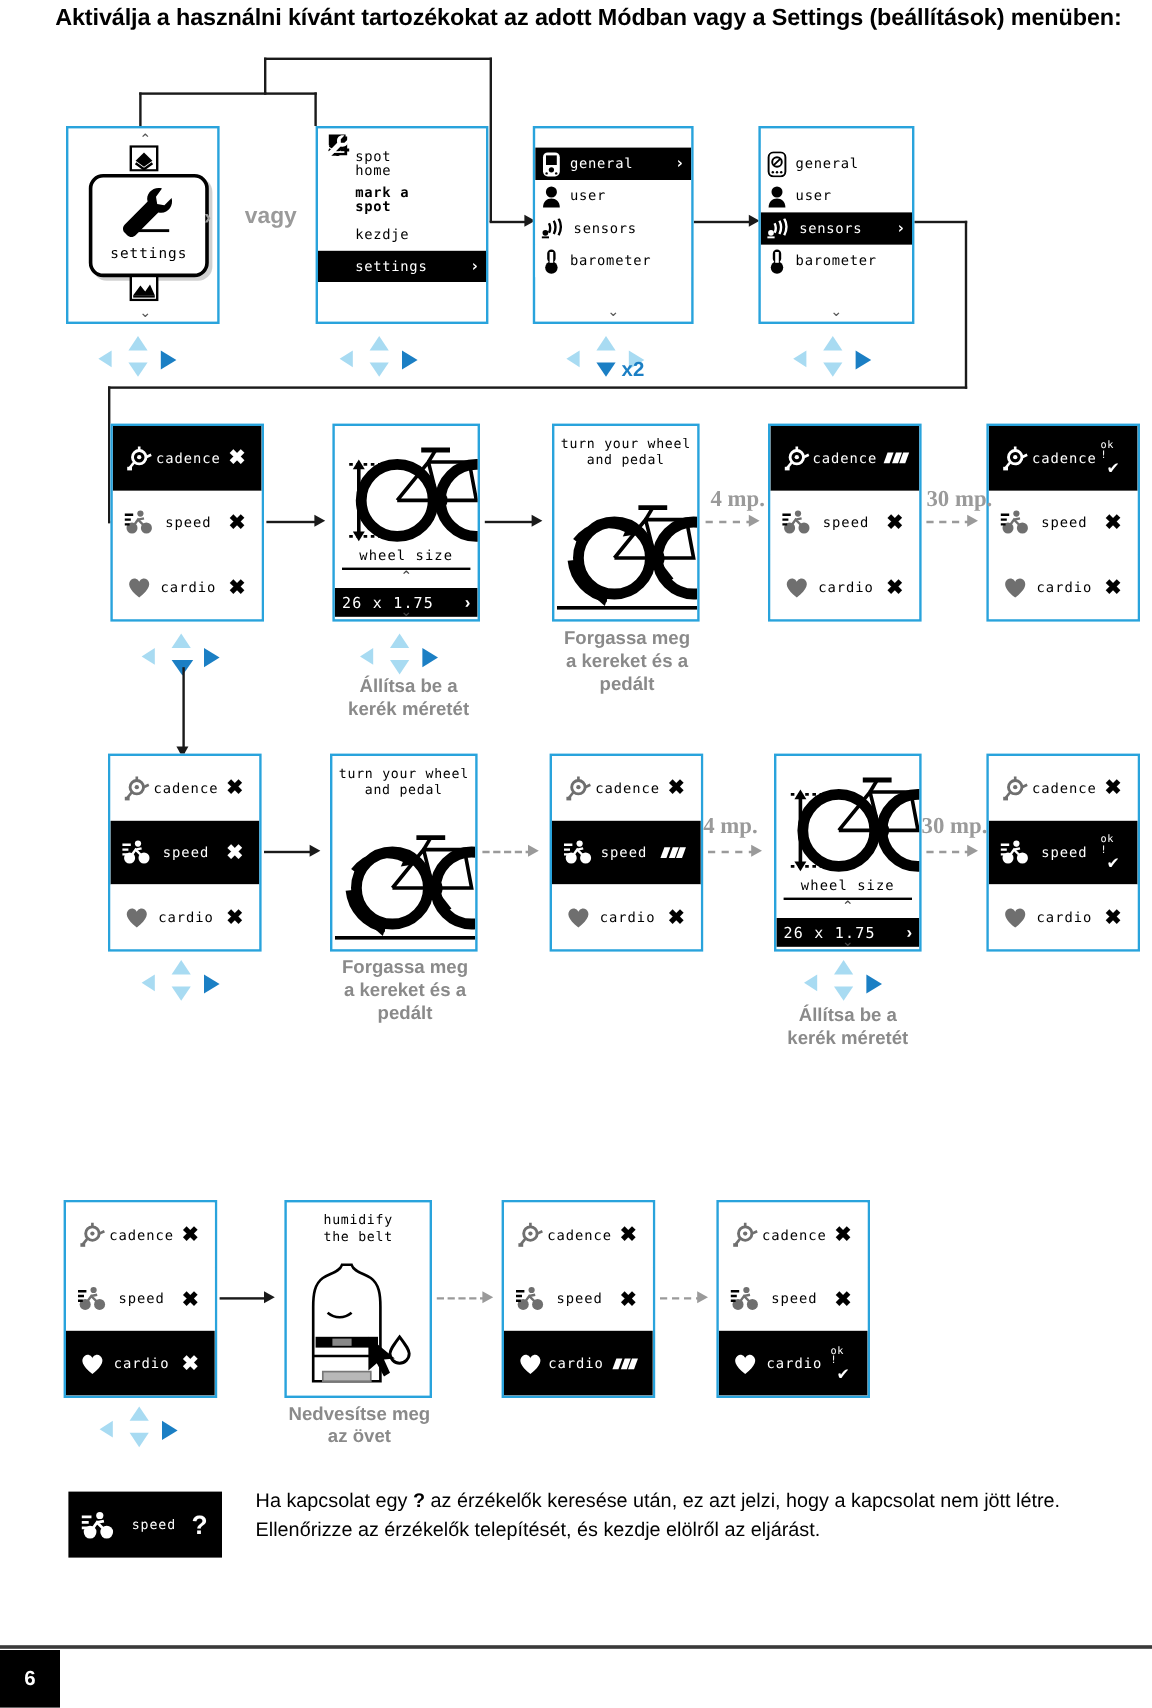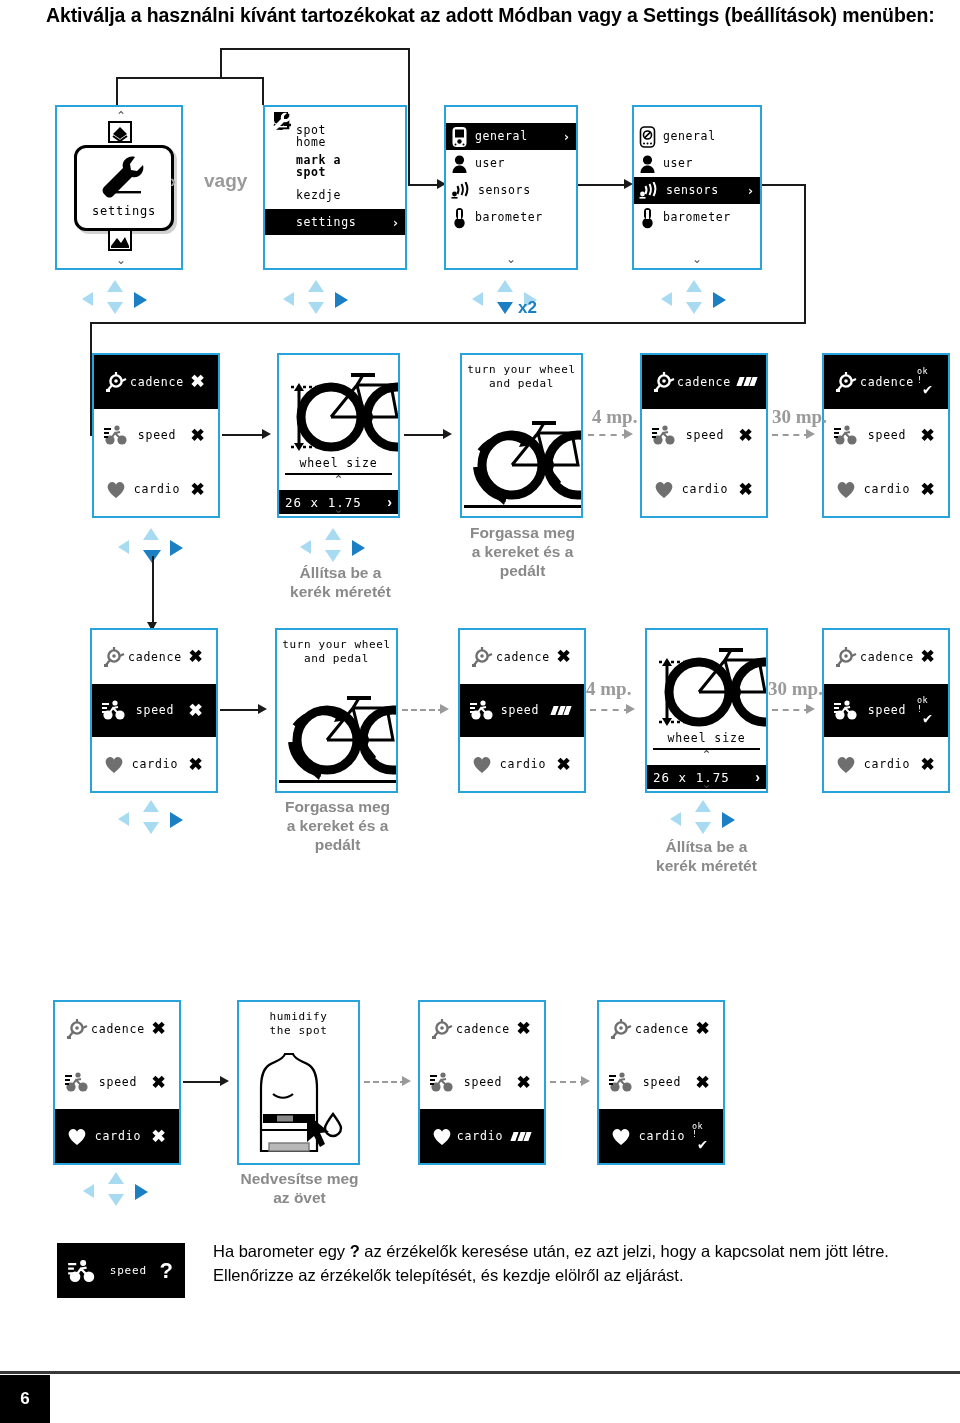--- a/index.html
+++ b/index.html
@@ -818,21 +818,21 @@
       </span>
       <span class="lbl">cardio</span>
       <span class="st">
           <span class="xmark">✖</span>
         </span>
     </div>
   </div>
 
   <div class="screen" style="left:237px;top:1000px;width:123px;height:165px;">
     <div class="abs mono" style="left:0;top:8px;width:119px;text-align:center;font-size:11px;letter-spacing:.6px;line-height:1.25;white-space:pre-line;">humidify
-the spot</div>
+the belt</div>
     <div class="abs" style="left:8px;top:46px;width:104px;height:112px;">
       <svg width="104" height="112" viewBox="0 0 104 112">
         <g stroke="#000" fill="none" stroke-width="2.2">
           <path d="M38 6 c-2 6 -10 7 -16 11 c-7 5 -8 14 -8 24 v62 h56 v-62 c0 -10 -1 -19 -8 -24 c-6 -4 -14 -5 -16 -11 z"></path>
           <path d="M26 46 c6 5 14 5 20 0"></path>
           <path d="M14 82 h56"></path>
         </g>
         <rect x="16" y="66" width="52" height="9" fill="#000"></rect>
         <rect x="30" y="67.5" width="16" height="6" fill="#888"></rect>
         <rect x="22" y="95" width="40" height="8" fill="#b8b8b8" stroke="#777" stroke-width="1.4"></rect>
@@ -960,19 +960,19 @@
           <circle cx="14" cy="4" r="2.6" fill="#fff"></circle>
           <path d="M7 16 L12 9 L19 16 M12 9 L17 8" stroke="#fff" stroke-width="2" fill="none"></path>
           <path d="M1 5 h7 M1 9 h5 M1 13 h4" stroke="#fff" stroke-width="2"></path>
         </svg>
     </span>
     <span class="mono" style="flex:1;text-align:center;color:#fff;font-size:11px;letter-spacing:.8px;">speed</span>
     <span style="color:#fff;font-size:22px;font-weight:bold;margin-right:4px;">?</span>
   </div>
 
   <div class="notetext" style="left:213px;top:1240px;width:740px;">
-    <span>Ha barometer egy </span><b>?</b><span> az érzékelők keresése után, ez azt jelzi, hogy a kapcsolat nem jött létre. Ellenőrizze az érzékelők telepítését, és kezdje elölről az eljárást.</span>
+    <span>Ha kapcsolat egy </span><b>?</b><span> az érzékelők keresése után, ez azt jelzi, hogy a kapcsolat nem jött létre. Ellenőrizze az érzékelők telepítését, és kezdje elölről az eljárást.</span>
   </div>
 
   <div class="botrule" style="top:1371px;"></div>
   <div class="pagenum">6</div>
 
 </div>
 
 </body></html>

